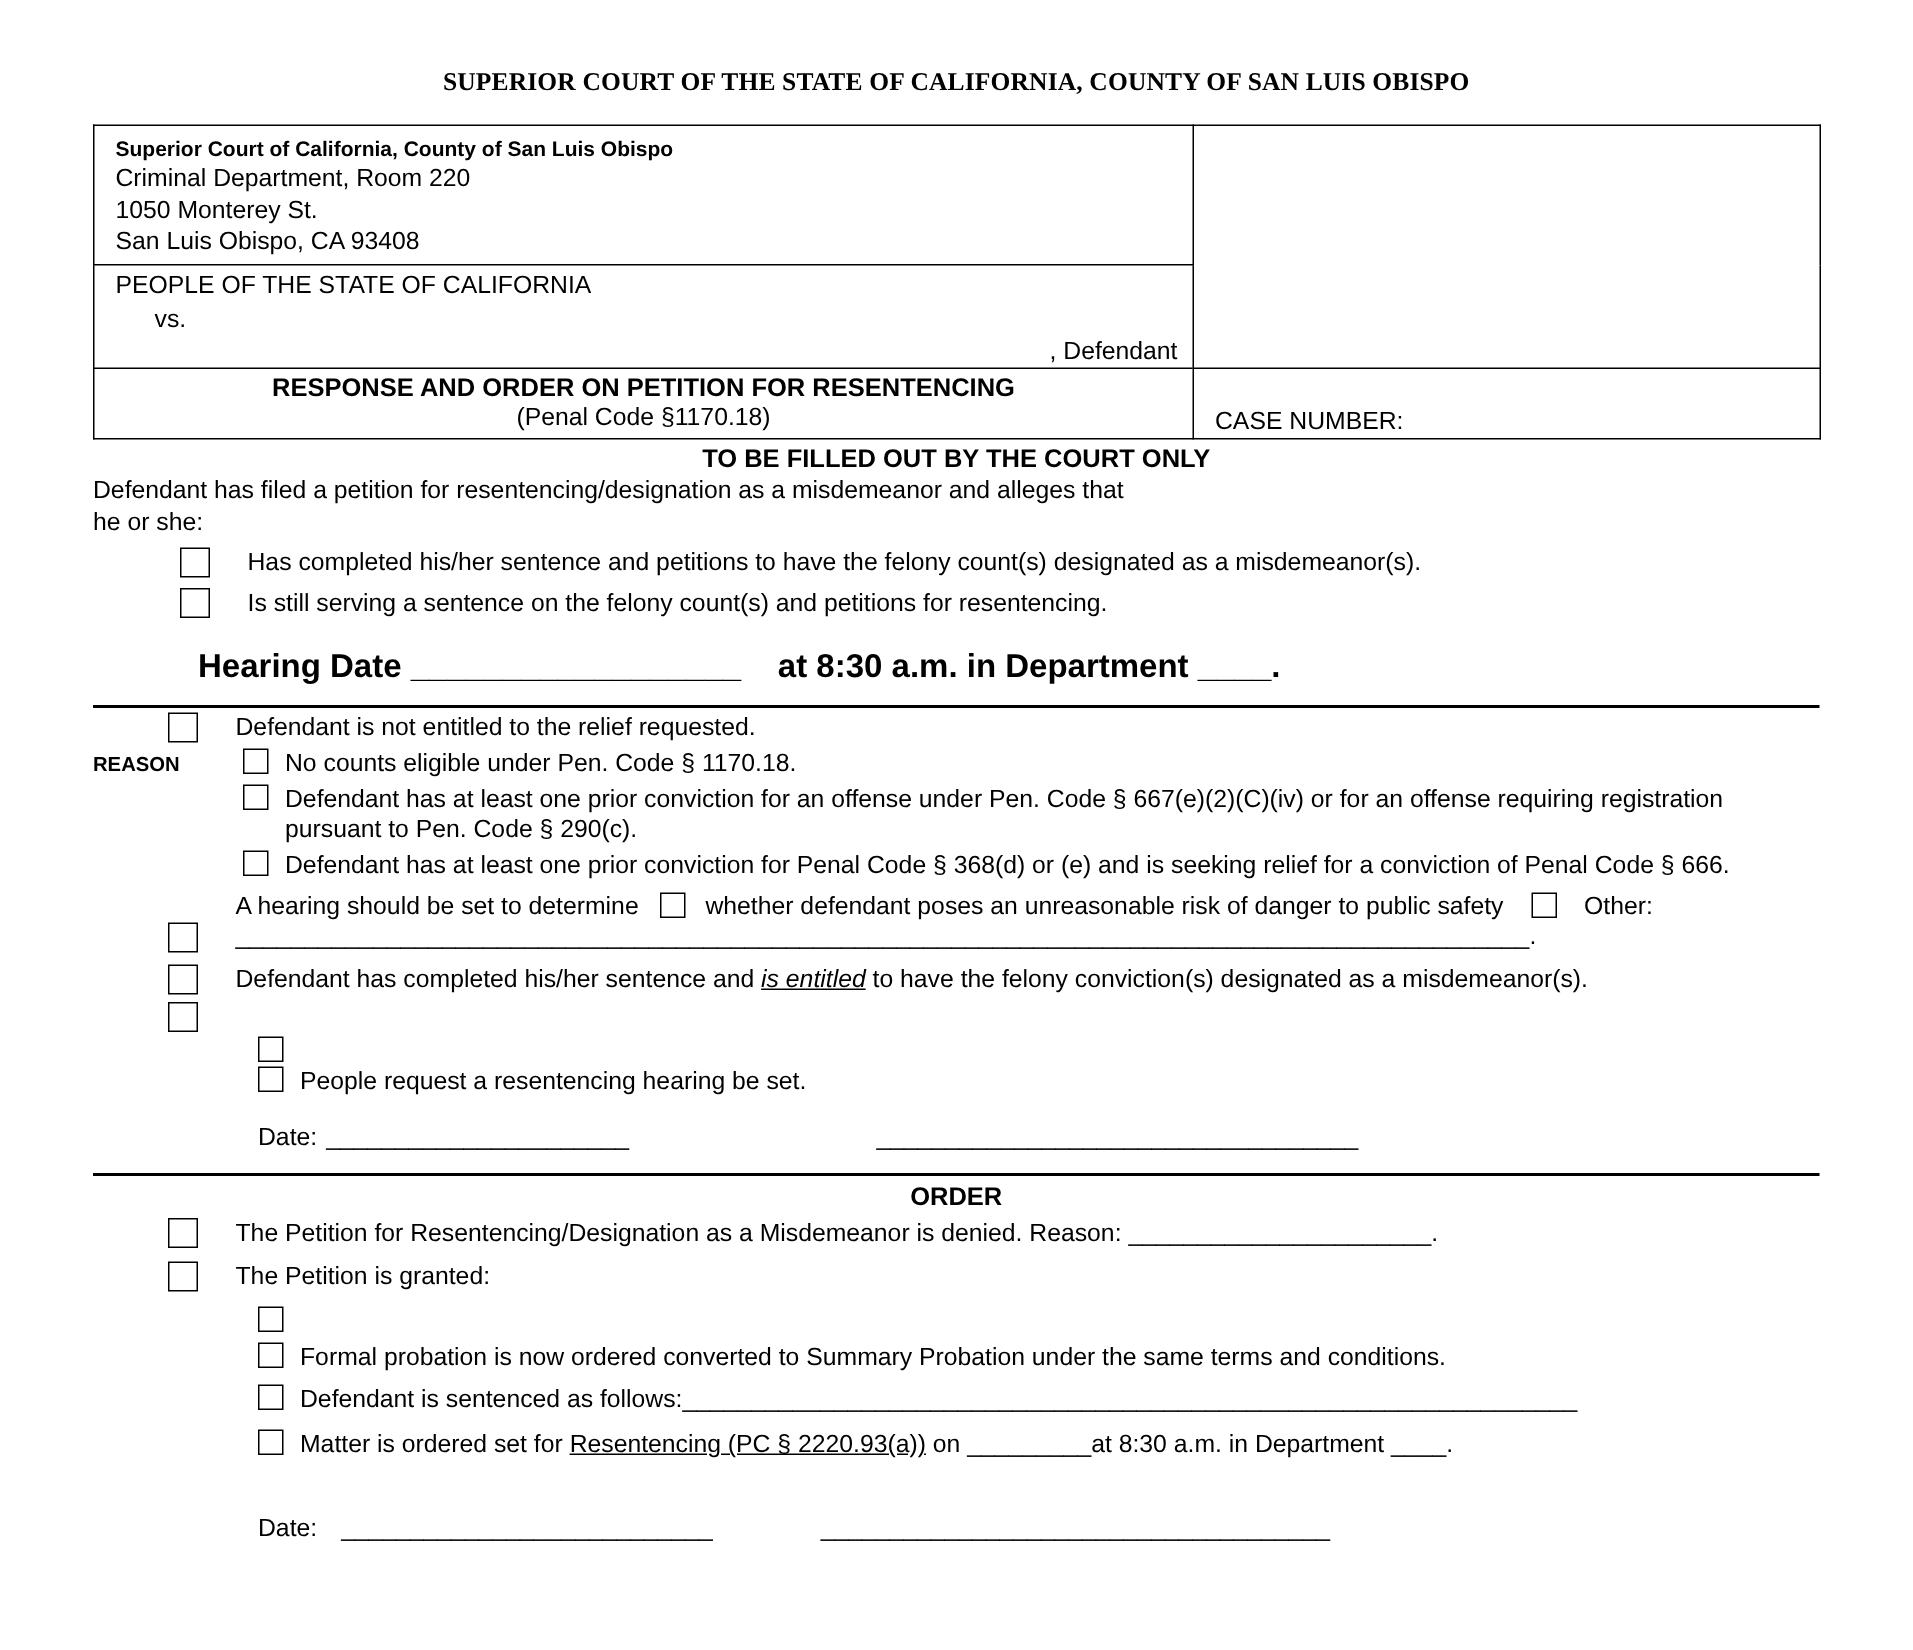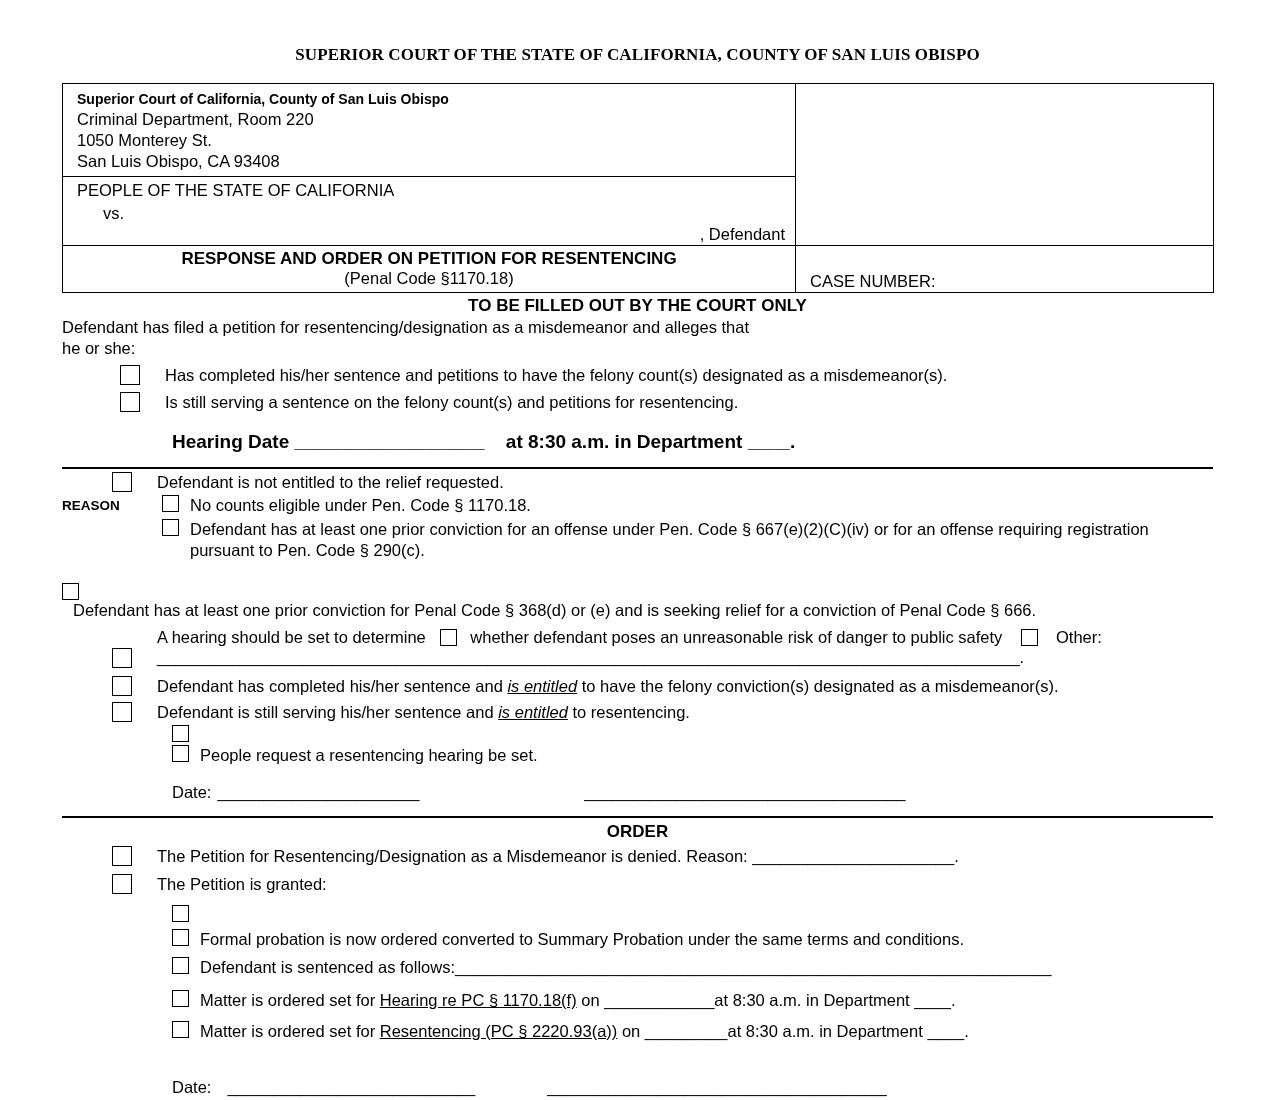--- a/index.html
+++ b/index.html
@@ -113,23 +113,23 @@
     height: 17px;
     border-width: 1.5px;
   }
   .cb-ind-58 { margin-left: 58px; }
   .cb-ind-50 { margin-left: 50px; }
   .cb-ind-110 { margin-left: 110px; }
   .txt { margin-left: 25px; }
   .txt-sm { margin-left: 11px; }
   .hearing-line {
     margin-top: 17px;
-    margin-left: 110px;
-    font-weight: bold;
-    font-size: 19px;
+    margin-left: 70px;
+    font-weight: bold;
+    font-size: 22px;
   }
   .hr-thick {
     border: 0;
     border-top: 2.5px solid #000;
     margin: 13px 0 0 0;
   }
   .da-head {
     font-weight: bold;
     margin-top: 6px;
     margin-left: 50px;
@@ -247,21 +247,21 @@
       <span class="cb sm"></span>
       <span class="txt-sm">No counts eligible under Pen. Code § 1170.18.</span>
     </div>
 
     <div class="row" style="margin-top:3px;">
       <span class="reason-label"></span>
       <span class="cb sm"></span>
       <span class="txt-sm" style="margin-left:11px; text-indent:0;">Defendant has at least one prior conviction for an offense under Pen. Code § 667(e)(2)(C)(iv) or for an offense requiring registration pursuant to Pen. Code § 290(c).</span>
     </div>
 
-    <div class="row" style="margin-top:20px;flex-direction:column;">
+    <div class="row" style="margin-top:3px;">
       <span class="reason-label"></span>
       <span class="cb sm"></span>
       <span class="txt-sm">Defendant has at least one prior conviction for Penal Code § 368(d) or (e) and is seeking relief for a conviction of Penal Code § 666.</span>
     </div>
 
     <div class="row" style="margin-top:6px;align-items:flex-end;">
       <span class="cb cb-ind-50"></span>
       <span class="txt">
         <span>A hearing should be set to determine</span>
         &nbsp;
@@ -278,23 +278,20 @@
 
     <div class="row" style="margin-top:8px;">
       <span class="cb cb-ind-50"></span>
       <span class="txt">
         <span>Defendant has completed his/her sentence and </span><span class="ital-u">is entitled</span><span> to have the felony conviction(s) designated as a misdemeanor(s).</span>
       </span>
     </div>
 
     <div class="row" style="margin-top:5px;">
       <span class="cb cb-ind-50"></span>
-      <span class="txt">
-        <span>Defendant is still serving his/her sentence and </span><span class="ital-u">is entitled</span><span> to resentencing.</span>
-      </span>
     </div>
 
     <div class="row" style="margin-top:3px;">
       <span class="cb sm cb-ind-110"></span>
     </div>
 
     <div class="row" style="margin-top:3px;">
       <span class="cb sm cb-ind-110"></span>
       <span class="txt-sm">People request a resentencing hearing be set.</span>
     </div>
@@ -333,30 +330,20 @@
       <span class="txt-sm">Formal probation is now ordered converted to Summary Probation under the same terms and conditions.</span>
     </div>
 
     <div class="row" style="margin-top:7px;">
       <span class="cb sm cb-ind-110"></span>
       <span class="txt-sm">
         <span>Defendant is sentenced as follows:</span><span>_________________________________________________________________</span>
       </span>
     </div>
 
-    <div class="row" style="margin-top:13px;">
-      <span class="cb sm cb-ind-110"></span>
-      <span class="txt-sm">
-        <span>Matter is ordered set for</span>
-        <span class="ul">Hearing re PC § 1170.18(f)</span>
-        <span>on</span>
-        <span>____________</span><span>at 8:30 a.m. in Department</span>
-        <span>____</span><span>.</span>
-      </span>
-    </div>
 
     <div class="row" style="margin-top:10px;">
       <span class="cb sm cb-ind-110"></span>
       <span class="txt-sm">
         <span>Matter is ordered set for</span>
         <span class="ul">Resentencing  (PC § 2220.93(a))</span>
         <span>on</span>
         <span>_________</span><span>at 8:30 a.m. in Department</span>
         <span>____</span><span>.</span>
       </span>

